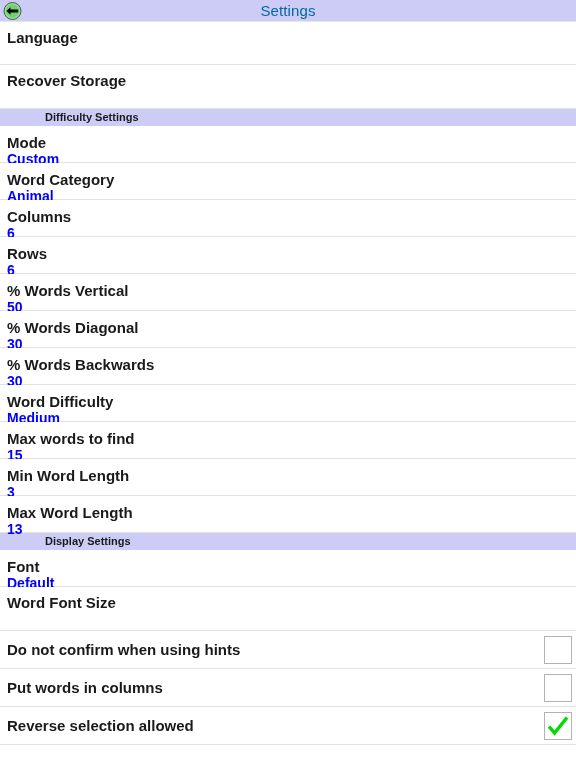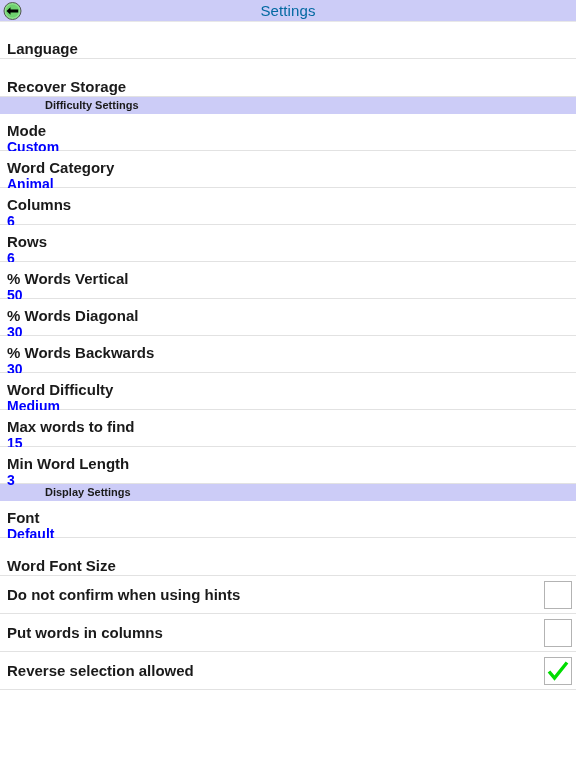--- a/index.html
+++ b/index.html
@@ -53,22 +53,22 @@
     position: relative;
     border-bottom: 1px solid #e2e2e2;
     background: #ffffff;
     box-sizing: border-box;
     padding: 0 8px 0 7px;
     display: flex;
     flex-direction: column;
     justify-content: center;
   }
   .row.plain {           
-    height: 38px;
-    justify-content: flex-end;
+    height: 44px;
+    justify-content: flex-start;
     padding-top: 7px;
   }
   .row.withval {
     height: 37px;
     justify-content: center;
     padding-top: 10px;
   }
   .row-title {
     font-size: 15px;
     font-weight: bold;
@@ -194,20 +194,24 @@
         <div class="row-value">Medium</div>
       </div>
       <div class="row withval">
         <div class="row-title">Max words to find</div>
         <div class="row-value">15</div>
       </div>
       <div class="row withval">
         <div class="row-title">Min Word Length</div>
         <div class="row-value">3</div>
       </div>
+      <div class="row withval">
+        <div class="row-title">Max Word Length</div>
+        <div class="row-value">13</div>
+      </div>
       <div class="section">
         <div class="section-text">Display Settings</div>
       </div>
       <div class="row withval">
         <div class="row-title">Font</div>
         <div class="row-value">Default</div>
       </div>
       <div class="row plain">
         <div class="row-title">Word Font Size</div>
       </div>

